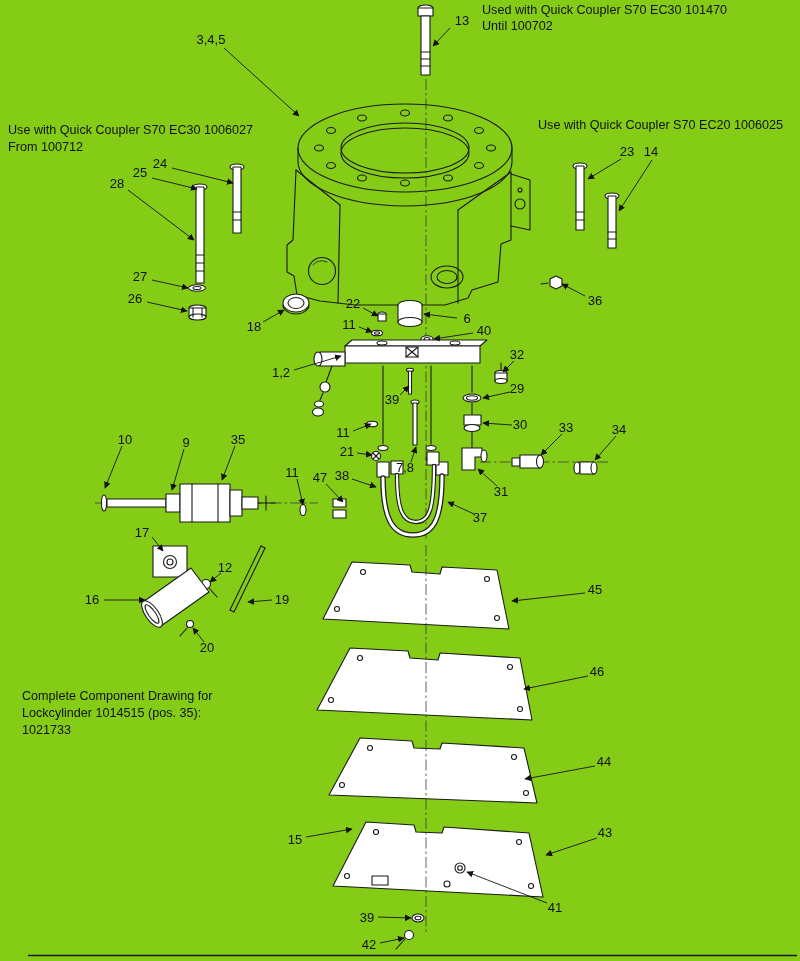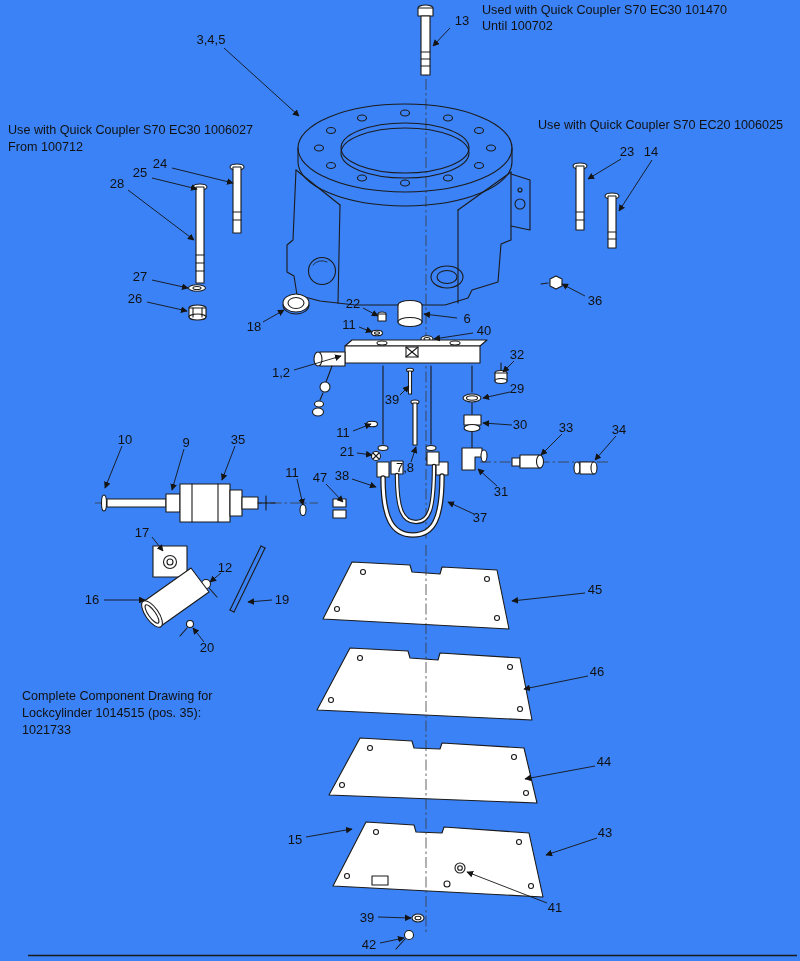--- a/index.html
+++ b/index.html
@@ -1,16 +1,16 @@
 <!DOCTYPE html>
 <html><head>
 <meta charset="utf-8">
 <style>
   html,body{margin:0;padding:0;background:#ffffff;}
-  .page{position:relative;width:800px;height:961px;background:#3b82f6;overflow:hidden;}
+  .page{position:relative;width:800px;height:961px;background:#84cc16;overflow:hidden;}
   svg{display:block;}
   svg text{font-family:"Liberation Sans",sans-serif;}
   #labels text{font-size:13px;fill:#111;text-anchor:middle;}
   #notes text{font-size:12.6px;fill:#111;}
   .part{stroke:#1b1b1b;stroke-width:1.1;fill:none;stroke-linejoin:round;stroke-linecap:round;}
   .f{fill:#ffffff;}
   .cl{stroke:#3a3a3a;stroke-width:0.8;stroke-dasharray:11 3 2.5 3;fill:none;}
   .leader{stroke:#141414;stroke-width:0.9;fill:none;}
   .hoseW{stroke:#ffffff;stroke-width:3;fill:none;}
   .hoseB{stroke:#1b1b1b;stroke-width:5.5;fill:none;}

